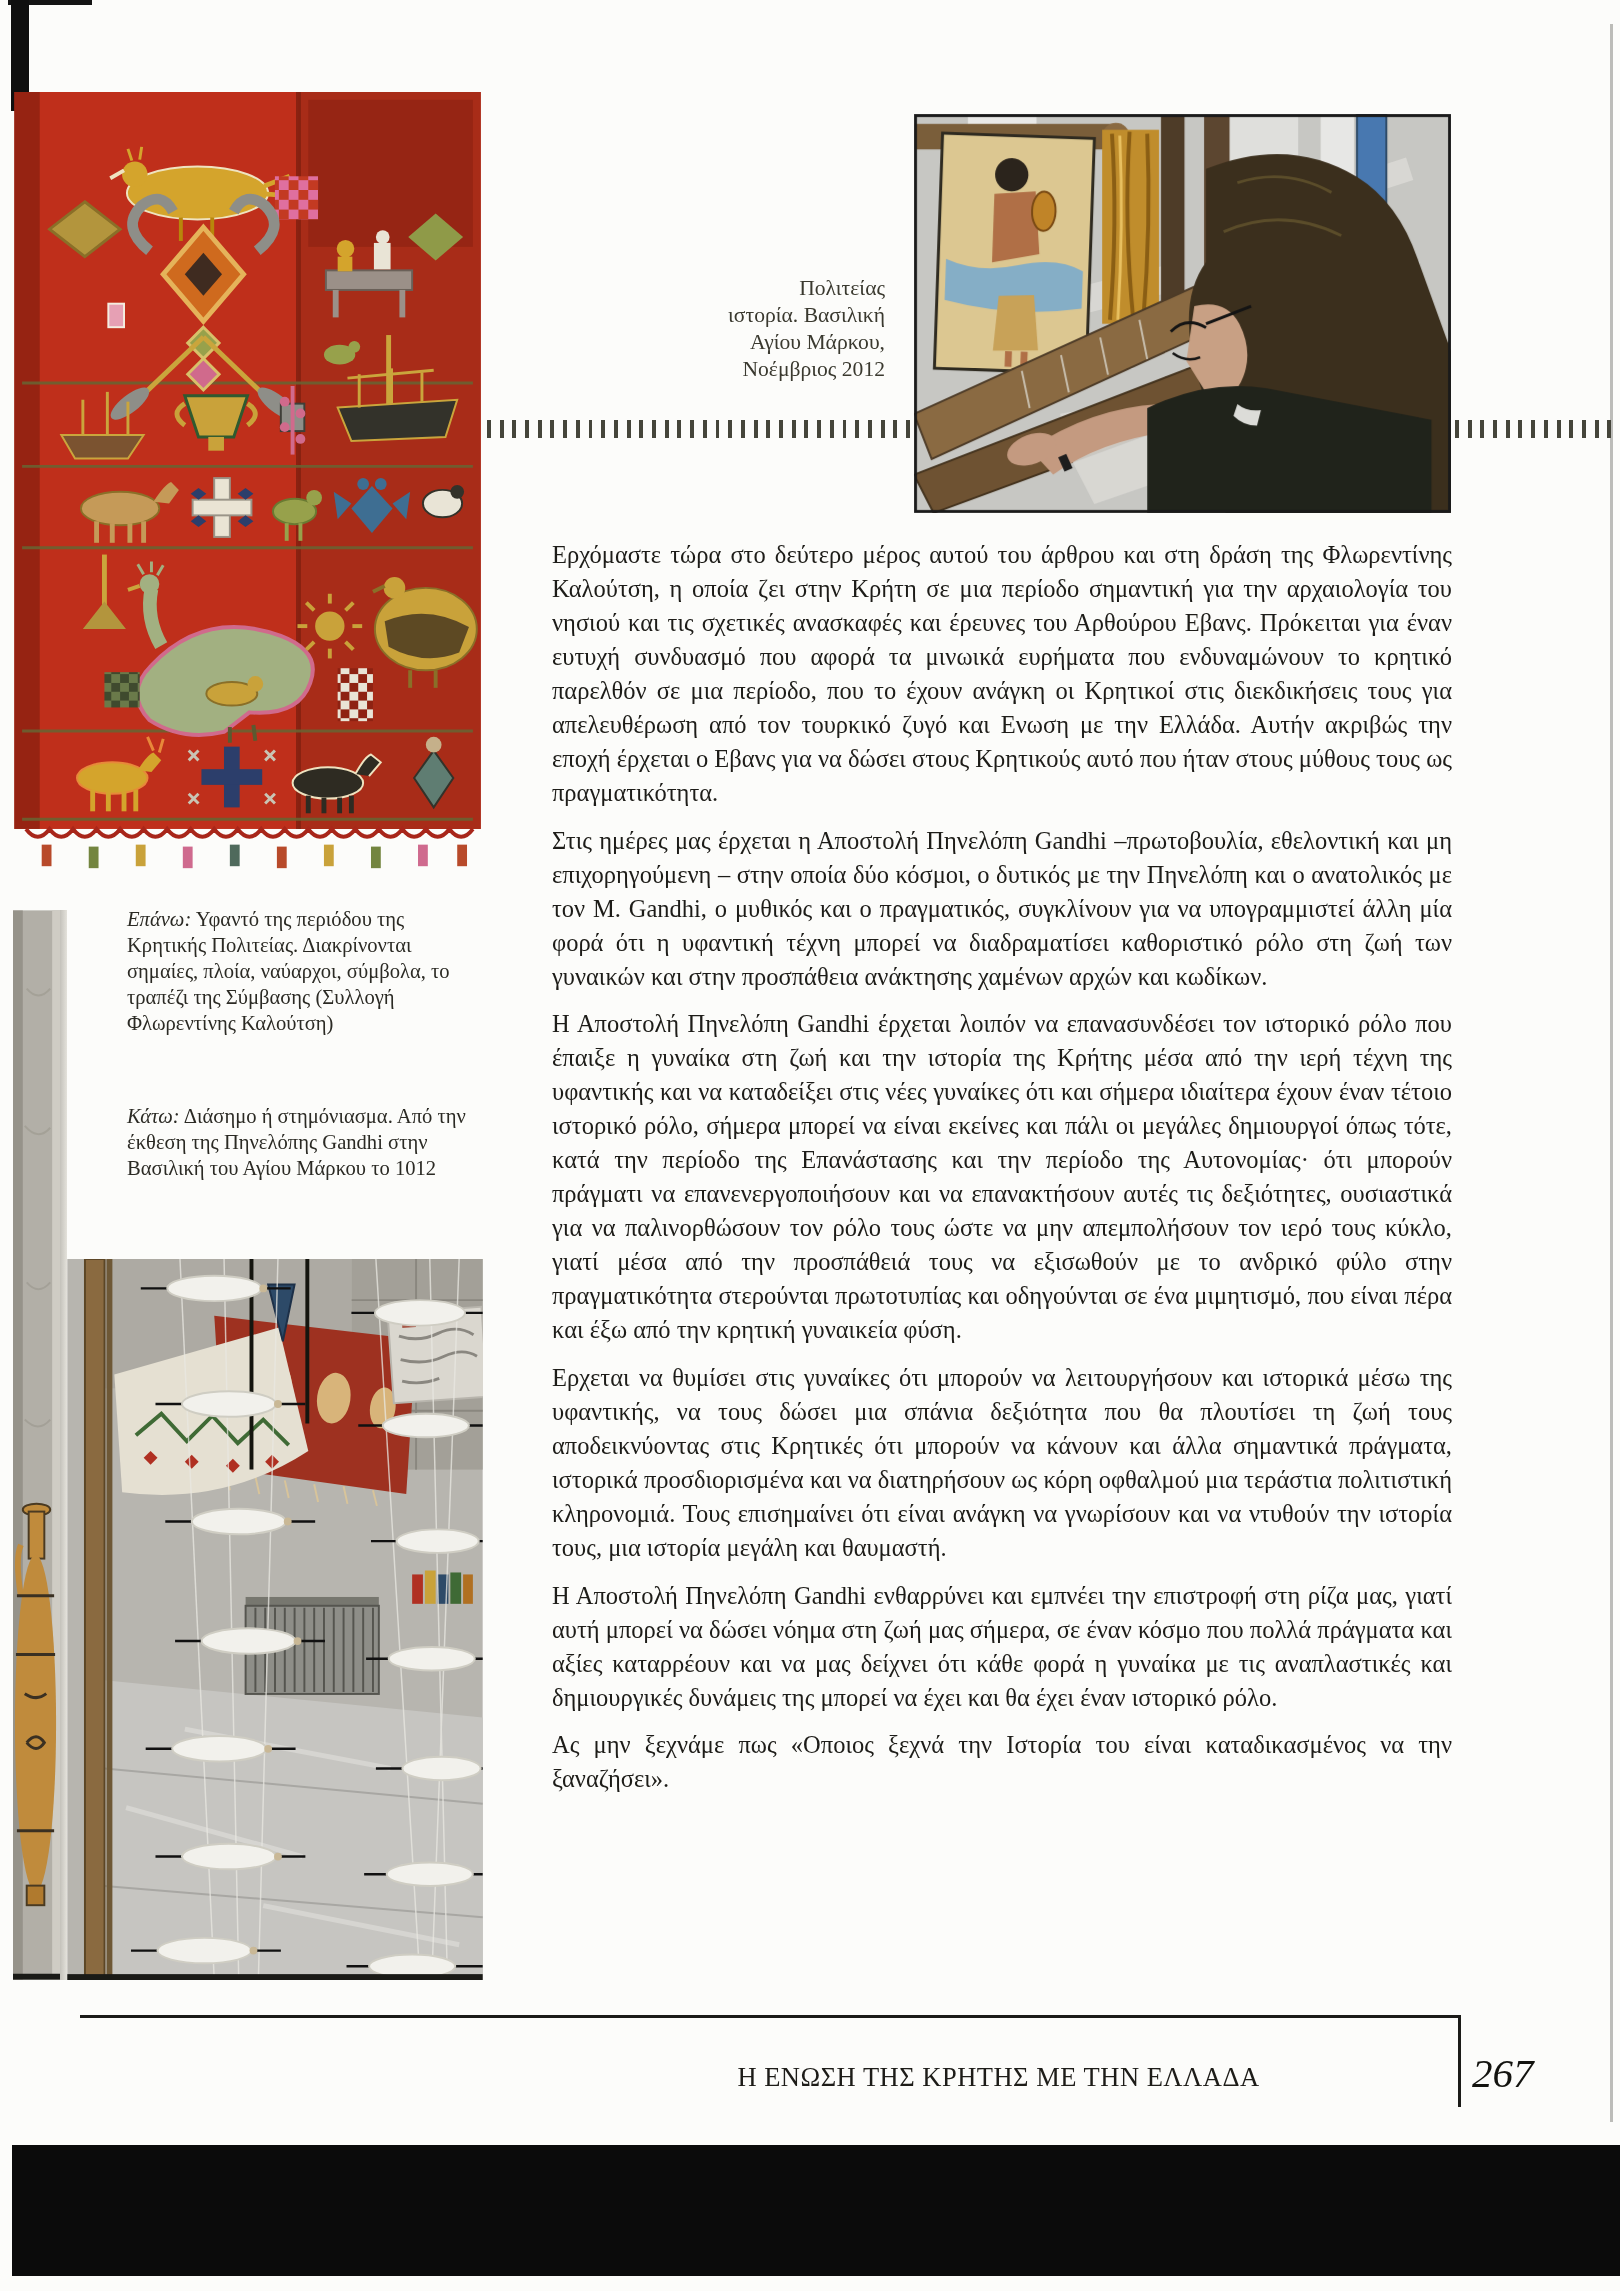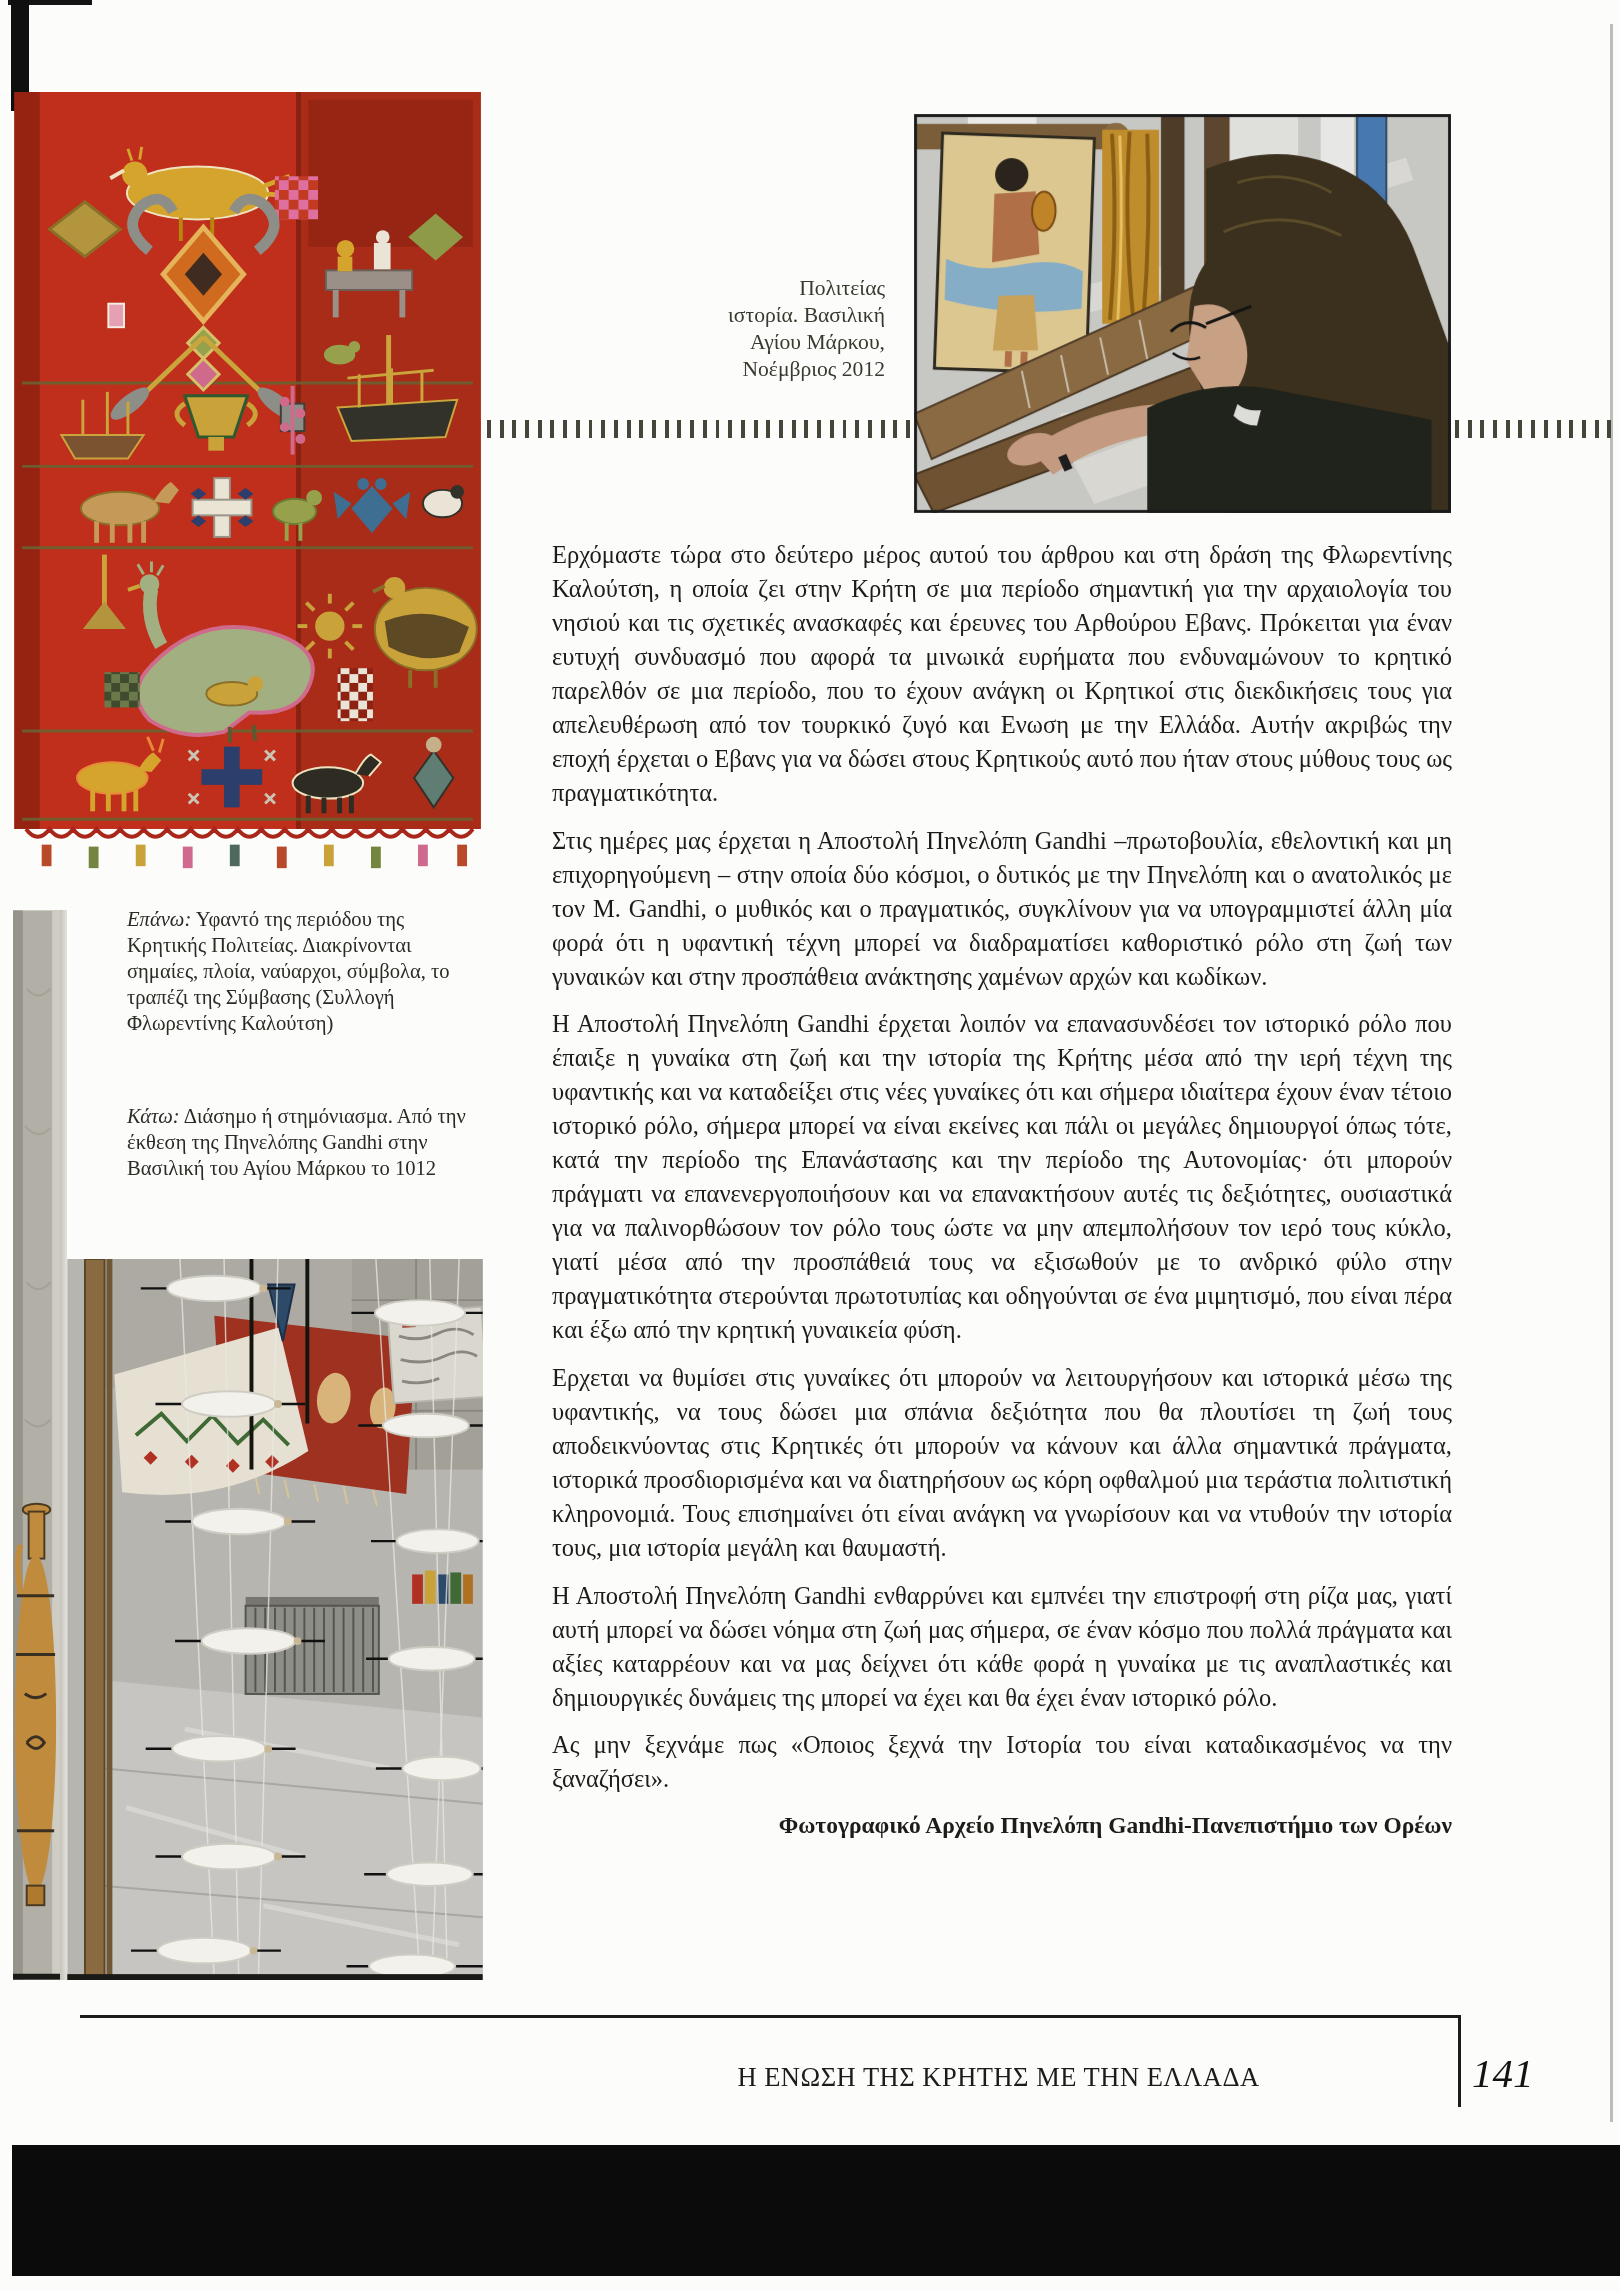--- a/index.html
+++ b/index.html
@@ -479,25 +479,24 @@
   </div>
 
   <div class="abs" id="article">
     <p>Ερχόμαστε τώρα στο δεύτερο μέρος αυτού του άρθρου και στη δράση της Φλωρεντίνης Καλούτση, η οποία ζει στην Κρήτη σε μια περίοδο σημαντική για την αρχαιολογία του νησιού και τις σχετικές ανασκαφές και έρευνες του Αρθούρου Εβανς. Πρόκειται για έναν ευτυχή συνδυασμό που αφορά τα μινωικά ευρήματα που ενδυναμώνουν το κρητικό παρελθόν σε μια περίοδο, που το έχουν ανάγκη οι Κρητικοί στις διεκδικήσεις τους για απελευθέρωση από τον τουρκικό ζυγό και Ενωση με την Ελλάδα. Αυτήν ακριβώς την εποχή έρχεται ο Εβανς για να δώσει στους Κρητικούς αυτό που ήταν στους μύθους τους ως πραγματικότητα.</p>
     <p>Στις ημέρες μας έρχεται η Αποστολή Πηνελόπη Gandhi –πρωτοβουλία, εθελοντική και μη επιχορηγούμενη – στην οποία δύο κόσμοι, ο δυτικός με την Πηνελόπη και ο ανατολικός με τον Μ. Gandhi, ο μυθικός και ο πραγματικός, συγκλίνουν για να υπογραμμιστεί άλλη μία φορά ότι η υφαντική τέχνη μπορεί να διαδραματίσει καθοριστικό ρόλο στη ζωή των γυναικών και στην προσπάθεια ανάκτησης χαμένων αρχών και κωδίκων.</p>
     <p>Η Αποστολή Πηνελόπη Gandhi έρχεται λοιπόν να επανασυνδέσει τον ιστορικό ρόλο που έπαιξε η γυναίκα στη ζωή και την ιστορία της Κρήτης μέσα από την ιερή τέχνη της υφαντικής και να καταδείξει στις νέες γυναίκες ότι και σήμερα ιδιαίτερα έχουν έναν τέτοιο ιστορικό ρόλο, σήμερα μπορεί να είναι εκείνες και πάλι οι μεγάλες δημιουργοί όπως τότε, κατά την περίοδο της Επανάστασης και την περίοδο της Αυτονομίας· ότι μπορούν πράγματι να επανενεργοποιήσουν και να επανακτήσουν αυτές τις δεξιότητες, ουσιαστικά για να παλινορθώσουν τον ρόλο τους ώστε να μην απεμπολήσουν τον ιερό τους κύκλο, γιατί μέσα από την προσπάθειά τους να εξισωθούν με το ανδρικό φύλο στην πραγματικότητα στερούνται πρωτοτυπίας και οδηγούνται σε ένα μιμητισμό, που είναι πέρα και έξω από την κρητική γυναικεία φύση.</p>
     <p>Ερχεται να θυμίσει στις γυναίκες ότι μπορούν να λειτουργήσουν και ιστορικά μέσω της υφαντικής, να τους δώσει μια σπάνια δεξιότητα που θα πλουτίσει τη ζωή τους αποδεικνύοντας στις Κρητικές ότι μπορούν να κάνουν και άλλα σημαντικά πράγματα, ιστορικά προσδιορισμένα και να διατηρήσουν ως κόρη οφθαλμού μια τεράστια πολιτιστική κληρονομιά. Τους επισημαίνει ότι είναι ανάγκη να γνωρίσουν και να ντυθούν την ιστορία τους, μια ιστορία μεγάλη και θαυμαστή.</p>
     <p>Η Αποστολή Πηνελόπη Gandhi ενθαρρύνει και εμπνέει την επιστροφή στη ρίζα μας, γιατί αυτή μπορεί να δώσει νόημα στη ζωή μας σήμερα, σε έναν κόσμο που πολλά πράγματα και αξίες καταρρέουν και να μας δείχνει ότι κάθε φορά η γυναίκα με τις αναπλαστικές και δημιουργικές δυνάμεις της μπορεί να έχει και θα έχει έναν ιστορικό ρόλο.</p>
     <p>Ας μην ξεχνάμε πως «Οποιος ξεχνά την Ιστορία του είναι καταδικασμένος να την ξαναζήσει».</p>
     <div id="credits">
-      <p>Φωτογραφικό Αρχείο Πηνελόπη Gandhi-Πανεπιστήμιο των Ορέων</p>
     </div>
   </div>
 
   <div class="abs" id="footer-rule"></div>
   <div class="abs" id="footer-vdiv"></div>
   <div class="abs" id="footer-title">Η ΕΝΩΣΗ ΤΗΣ ΚΡΗΤΗΣ ΜΕ ΤΗΝ ΕΛΛΑΔΑ</div>
-  <div class="abs" id="page-number">141</div>
+  <div class="abs" id="page-number">267</div>
 
   <div class="abs" id="scan-bottom-band"></div>
 
 </div>
 
 
 </body></html>

